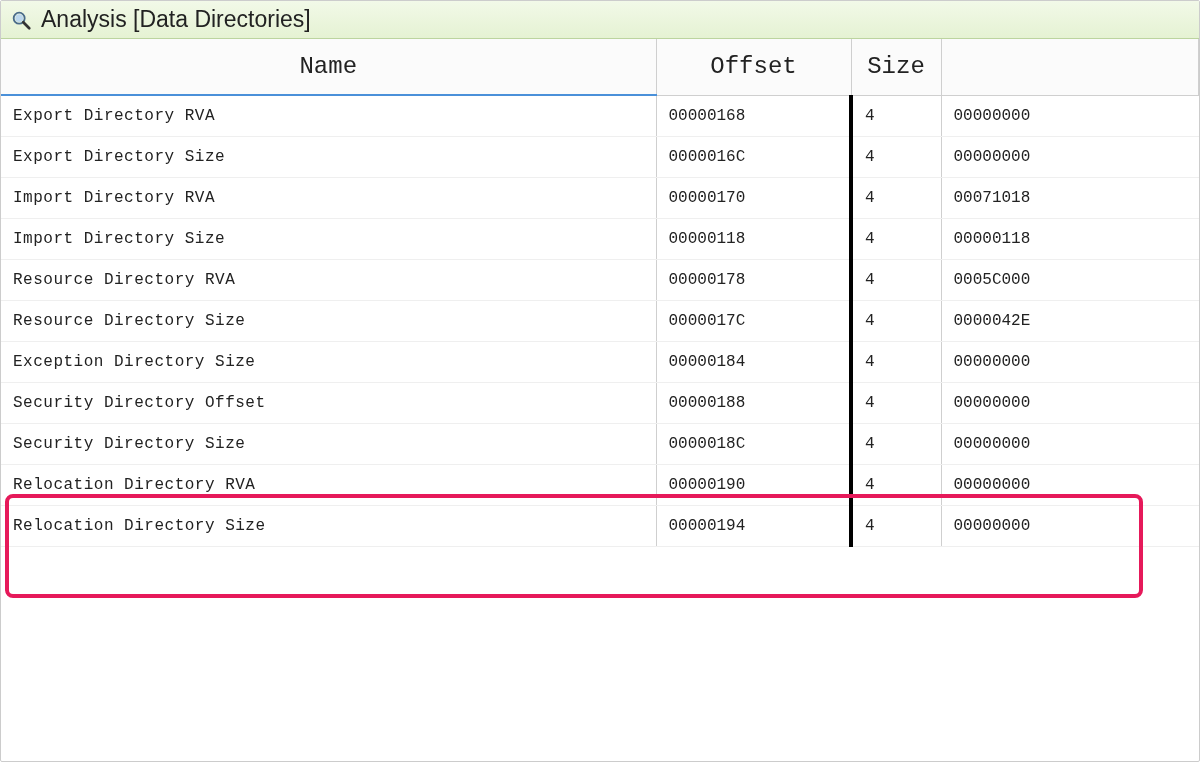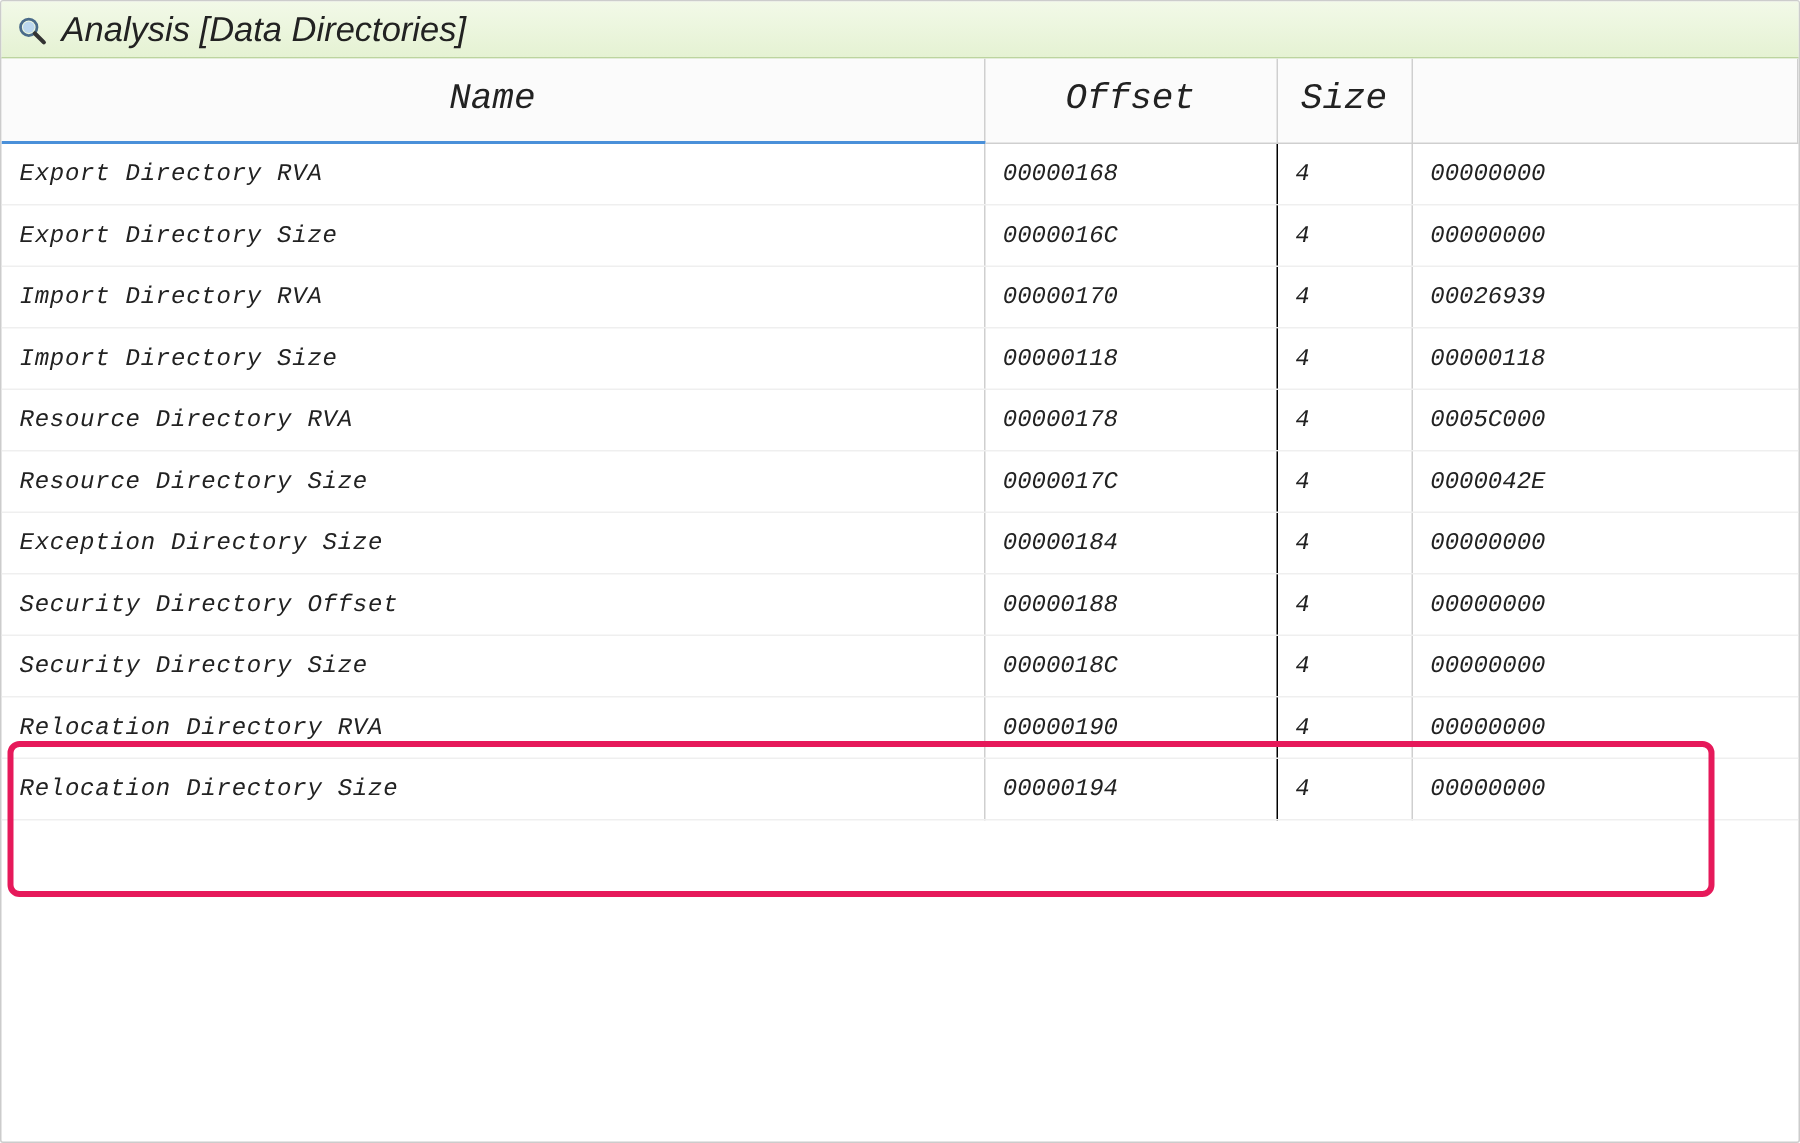--- a/index.html
+++ b/index.html
@@ -14,21 +14,20 @@
       height: 762px;
       overflow: hidden;
     }
     .panel {
       border: 1px solid #cccccc;
       border-radius: 2px;
       width: 100%;
       height: 100%;
       display: flex;
       flex-direction: column;
-      font-style: italic;
     }
     .panel-header {
       background: linear-gradient(to bottom, #f2f9e8, #e5f2d3);
       border-bottom: 1px solid #bcd49f;
       padding: 4px 8px;
       display: flex;
       align-items: center;
       font-size: 23px;
       color: #222222;
       height: 38px;
@@ -81,21 +80,21 @@
       padding: 11px 12px;
       border-bottom: 1px solid #efefef;
       white-space: nowrap;
       overflow: hidden;
     }
     tbody td.name-cell {
       border-right: 1px solid #cfcfcf;
       letter-spacing: 0.5px;
     }
     tbody td.offset-cell {
-      border-right: 1px solid #000000;
+      border-right: 4px solid #000000;
     }
     tbody td.size-cell {
       border-right: 1px solid #cfcfcf;
     }
     .highlight-overlay {
       position: absolute;
       border: 4px solid #e6195a;
       border-radius: 8px;
       pointer-events: none;
       left: 4px;
@@ -143,21 +142,21 @@
           <tr>
             <td class="name-cell">Export Directory Size</td>
             <td class="offset-cell">0000016C</td>
             <td class="size-cell">4</td>
             <td class="value-cell">00000000</td>
           </tr>
           <tr>
             <td class="name-cell">Import Directory RVA</td>
             <td class="offset-cell">00000170</td>
             <td class="size-cell">4</td>
-            <td class="value-cell">00026939</td>
+            <td class="value-cell">00071018</td>
           </tr>
           <tr>
             <td class="name-cell">Import Directory Size</td>
             <td class="offset-cell">00000118</td>
             <td class="size-cell">4</td>
             <td class="value-cell">00000118</td>
           </tr>
           <tr>
             <td class="name-cell">Resource Directory RVA</td>
             <td class="offset-cell">00000178</td>

